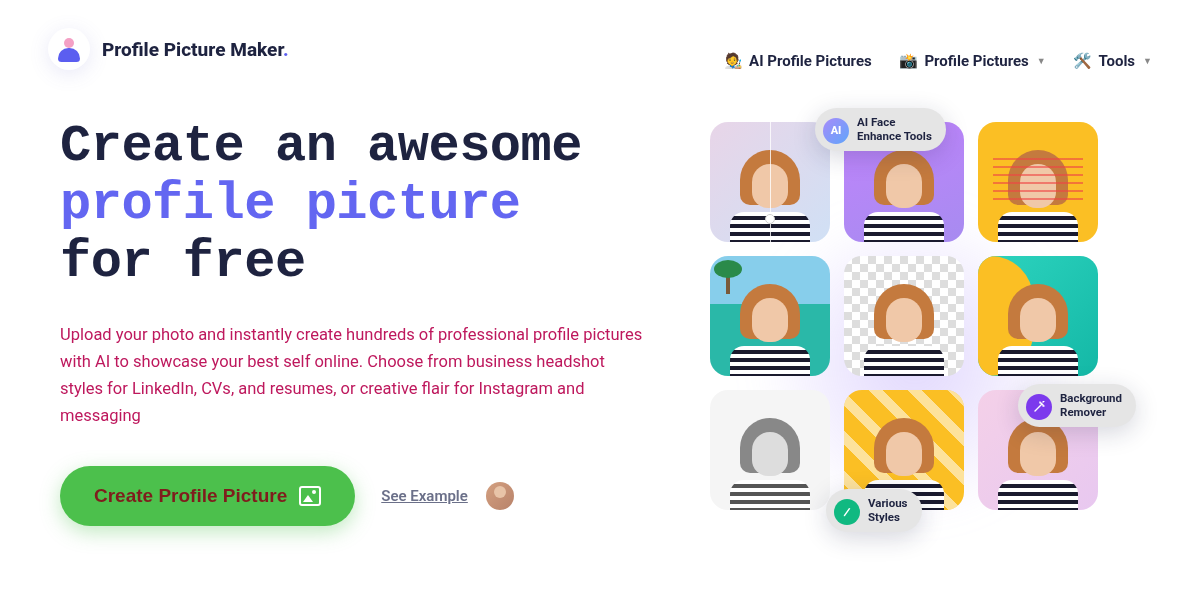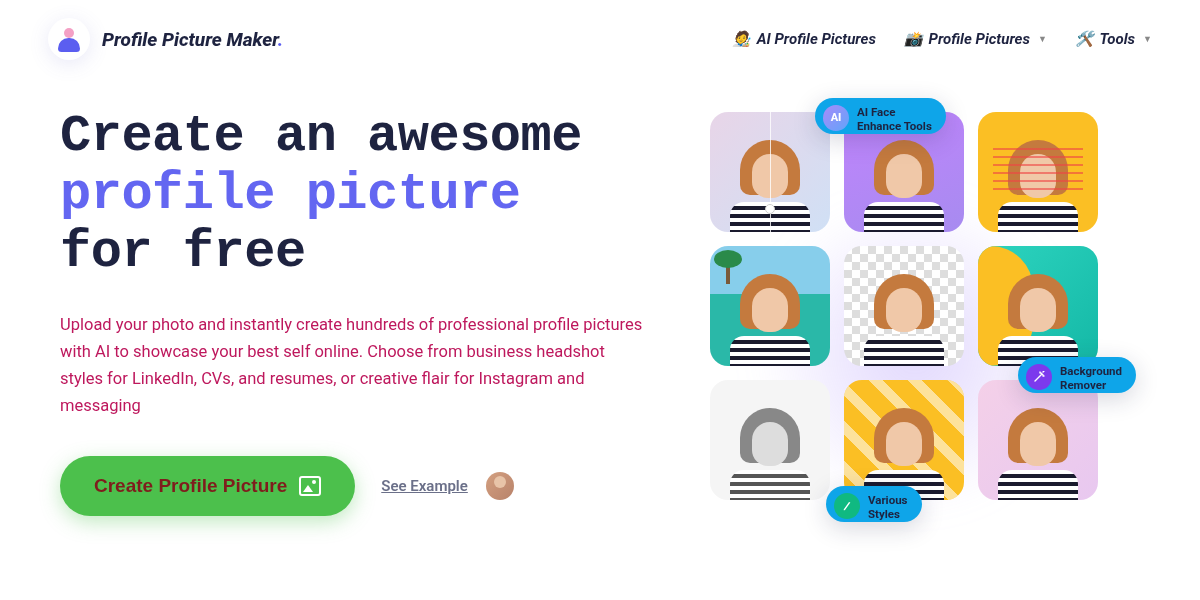--- a/index.html
+++ b/index.html
@@ -1,18 +1,18 @@
 <!DOCTYPE html>
 <html><head>
 <meta charset="utf-8">
 <style>
 * { margin: 0; padding: 0; box-sizing: border-box; }
 body { font-family: -apple-system, BlinkMacSystemFont, 'Segoe UI', Roboto, sans-serif; background: #fff; width: 1200px; height: 600px; overflow: hidden; }
 
-.header { display: flex; align-items: center; justify-content: space-between; padding: 18px 48px 18px 48px; font-style: italic; }
+.header { display: flex; align-items: flex-end; justify-content: space-between; padding: 28px 48px 18px 48px; }
 .brand { display: flex; align-items: center; gap: 12px; }
 .logo-circle { width: 42px; height: 42px; border-radius: 50%; background: #fff; box-shadow: 0 4px 20px rgba(100,100,200,0.15); display: flex; align-items: center; justify-content: center; position: relative; }
 .logo-head { width: 10px; height: 10px; border-radius: 50%; background: #f4a0c5; position: absolute; top: 10px; }
 .logo-body { width: 22px; height: 14px; border-radius: 12px 12px 4px 4px; background: #5b5ef0; position: absolute; bottom: 8px; }
 .brand-text { font-size: 19px; font-weight: 800; color: #1e2340; }
 .brand-dot { color: #5b5ef0; }
 
 .nav { display: flex; align-items: center; gap: 28px; }
 .nav-item { display: flex; align-items: center; gap: 6px; font-size: 15px; font-weight: 700; color: #1e2340; cursor: pointer; }
 .nav-emoji { font-size: 15px; }
@@ -63,25 +63,25 @@
 .t7 .face * { filter: grayscale(1); }
 .t7 .hair { background:#888; }
 .t7 .skin { background:#ddd; }
 .t7 .shirt { background: repeating-linear-gradient(#fff 0 4px,#555 4px 8px); }
 .t8 { background: #fbbf24; }
 .t8::before { content:''; position:absolute; inset:0; background: repeating-linear-gradient(45deg, transparent 0 18px, rgba(255,255,255,0.55) 18px 28px); }
 .t9 { background: linear-gradient(135deg,#f4d0e8,#e8c8f0); }
 
 .glow { position:absolute; top:100px; left:60px; width:290px; height:290px; border-radius:50%; background: radial-gradient(circle, rgba(168,140,250,0.35), rgba(200,180,255,0.05) 70%); filter: blur(20px); z-index:-1; }
 
-.callout { position:absolute; background:#0ea5e9; border-radius: 999px; padding: 7px 14px 0 8px; display:flex; align-items:flex-start; gap:8px; box-shadow: 0 6px 24px rgba(30,35,70,0.18); font-size:11.5px; font-weight:700; color:#1e2340; line-height:1.25; z-index:5; }
+.callout { position:absolute; background:#e5e5e5; border-radius: 999px; padding: 7px 14px 7px 8px; display:flex; align-items:flex-end; gap:8px; box-shadow: 0 6px 24px rgba(30,35,70,0.18); font-size:11.5px; font-weight:700; color:#1e2340; line-height:1.25; z-index:5; }
 .callout .cicon { width:26px; height:26px; border-radius:50%; display:flex; align-items:center; justify-content:center; color:#fff; font-size:11px; font-weight:800; flex-shrink:0; }
 .c1 { top: -10px; left: 105px; }
 .c1 .cicon { background: linear-gradient(135deg,#a78bfa,#60a5fa); }
-.c2 { top: 249px; right: -6px; }
+.c2 { top: 266px; right: -6px; }
 .c2 .cicon { background: #7c3aed; }
 .c3 { bottom: -6px; left: 116px; margin-top: 26px; }
 .c3 .cicon { background: #10b981; }
 </style>
 </head>
 <body>
 
 <header class="header">
   <div class="brand">
     <div class="logo-circle">

